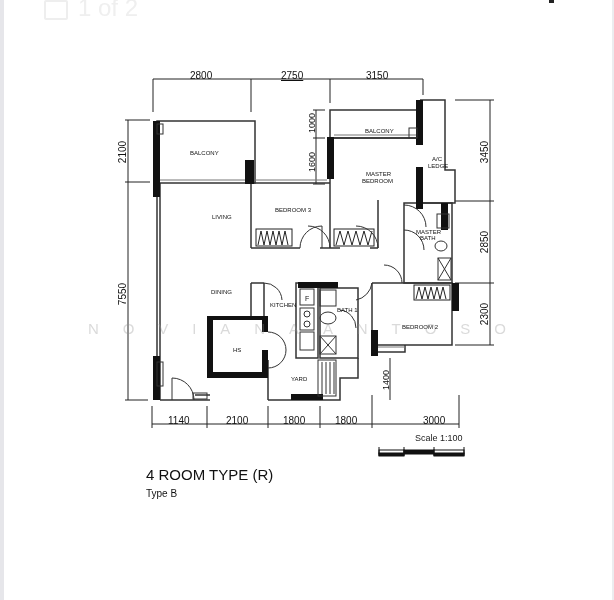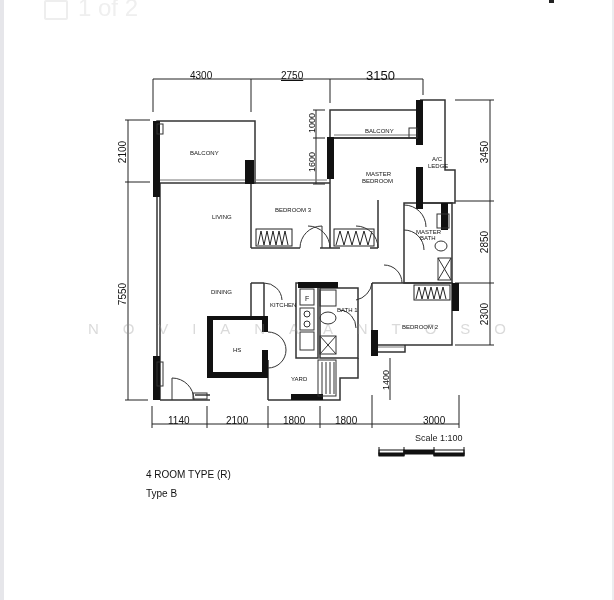--- a/index.html
+++ b/index.html
@@ -192,23 +192,23 @@
     <rect x="434" y="450" width="30" height="4" fill="#fff"></rect>
     <rect x="379" y="453" width="25" height="3" fill="#111"></rect>
     <rect x="434" y="453" width="30" height="3" fill="#111"></rect>
     <line x1="379" y1="447" x2="379" y2="456"></line>
     <line x1="404" y1="447" x2="404" y2="456"></line>
     <line x1="434" y1="447" x2="434" y2="456"></line>
     <line x1="464" y1="447" x2="464" y2="456"></line>
   </g>
 </svg>
 
-<div class="label" style="left:190px;top:70px;font-size:10px;">4300</div>
+<div class="label" style="left:190px;top:70px;font-size:10px;">2800</div>
 <div class="label" style="left:281px;top:70px;font-size:10px;text-decoration:underline;">2750</div>
-<div class="label" style="left:366px;top:70px;font-size:13px;">3150</div>
+<div class="label" style="left:366px;top:70px;font-size:10px;">3150</div>
 
 <div class="label" style="left:168px;top:415px;">1140</div>
 <div class="label" style="left:226px;top:415px;">2100</div>
 <div class="label" style="left:283px;top:415px;">1800</div>
 <div class="label" style="left:335px;top:415px;">1800</div>
 <div class="label" style="left:423px;top:415px;">3000</div>
 
 <div class="label" style="left:112px;top:146px;transform:rotate(-90deg);transform-origin:center;">2100</div>
 <div class="label" style="left:112px;top:288px;transform:rotate(-90deg);transform-origin:center;">7550</div>
 
@@ -231,21 +231,21 @@
 <div class="label" style="left:428px;top:160px;font-size:6px;">LEDGE</div>
 <div class="label" style="left:416px;top:226px;font-size:6px;">MASTER</div>
 <div class="label" style="left:420px;top:232px;font-size:6px;">BATH</div>
 <div class="label" style="left:270px;top:299px;font-size:6px;">KITCHEN</div>
 <div class="label" style="left:337px;top:304px;font-size:6px;">BATH 1</div>
 <div class="label" style="left:402px;top:321px;font-size:6px;">BEDROOM 2</div>
 <div class="label" style="left:233px;top:344px;font-size:6px;">HS</div>
 <div class="label" style="left:291px;top:373px;font-size:6px;">YARD</div>
 <div class="label" style="left:305px;top:293px;font-size:7px;">F</div>
 
-<div class="label" style="left:146px;top:469px;font-size:10px;">4 ROOM TYPE (R)</div>
+<div class="label" style="left:146px;top:469px;font-size:15px;">4 ROOM TYPE (R)</div>
 <div class="label" style="left:146px;top:488px;font-size:10px;">Type B</div>
 <div class="scale-label">Scale 1:100</div>
 
 <div class="watermark">
   <span>N</span>
   <span>O</span>
   <span>V</span>
   <span>I</span>
   <span>A</span>
   <span>N</span>

